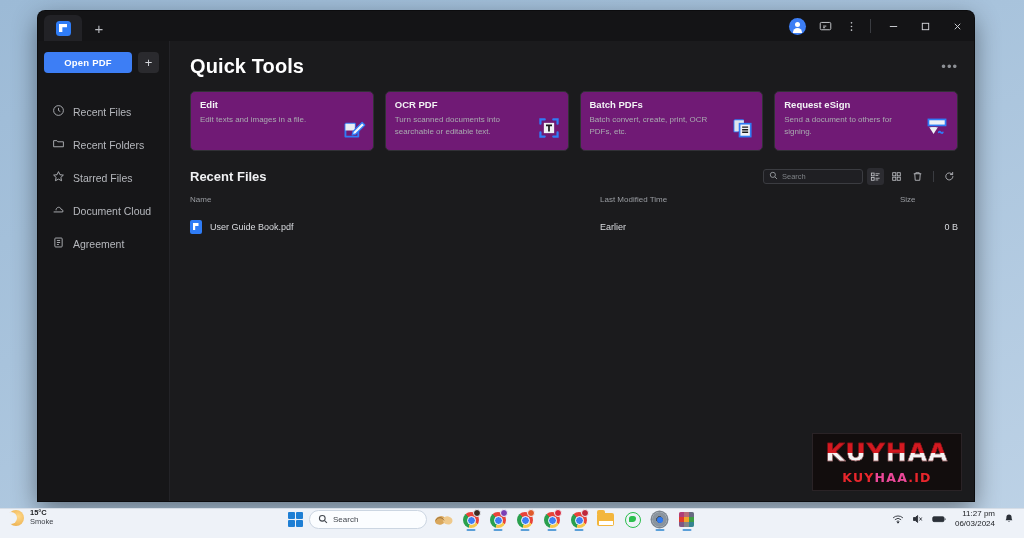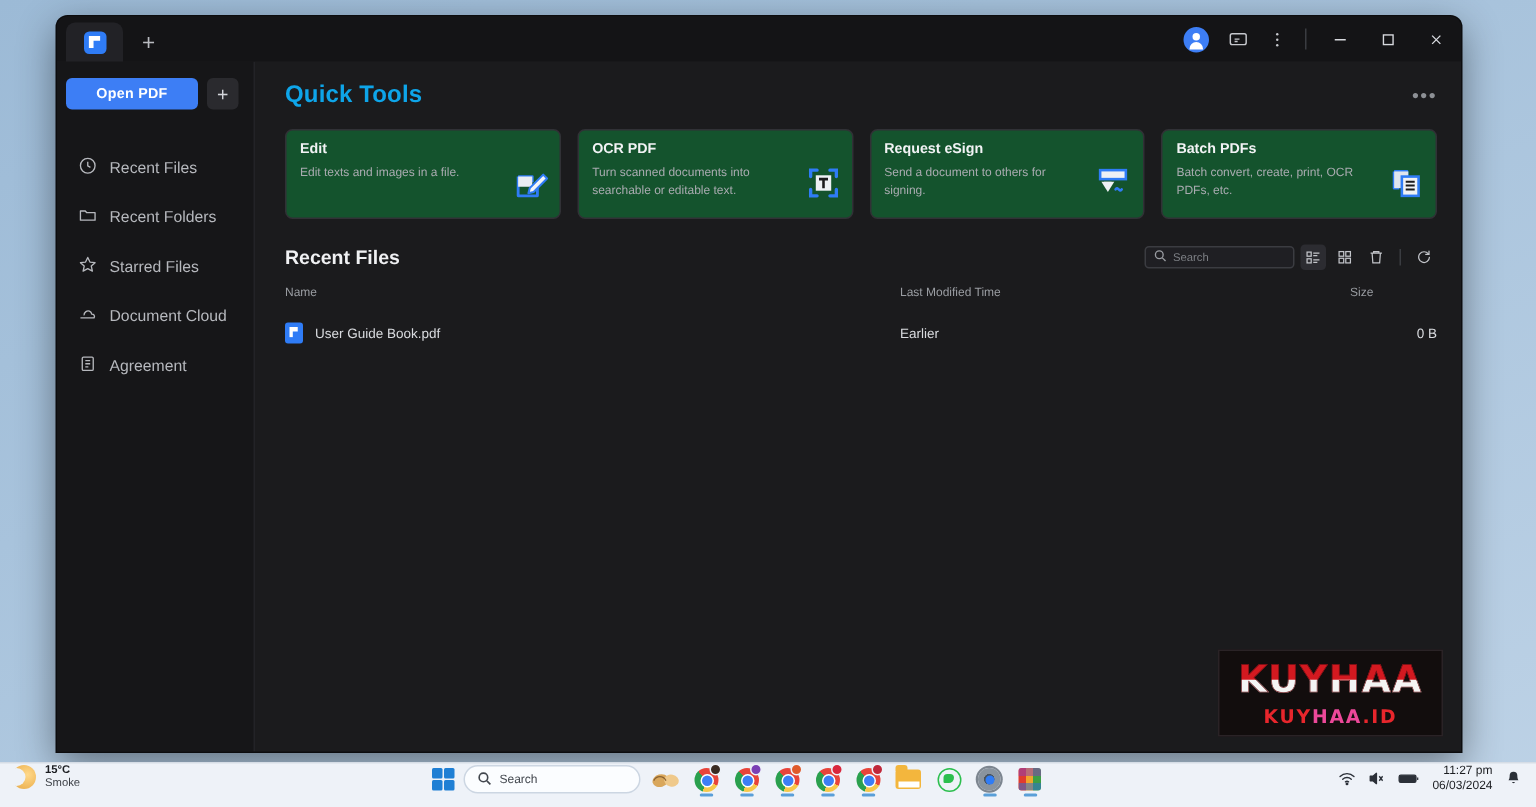--- a/index.html
+++ b/index.html
@@ -86,26 +86,26 @@
   .navlist { margin-top:22px; }
   .navitem {
     display:flex; align-items:center; gap:8px; height:33px; padding-left:14px;
     color:#b6b8bd; font-size:10.5px;
   }
   .navitem svg { flex:0 0 13px; }
 
   
   .main { flex:1; background:#1b1b1d; padding:14px 16px 0 20px; min-width:0; position:relative; }
   .sect-head { display:flex; align-items:center; }
-  .sect-title { font-size:16px; font-weight:bold; color:#0ea5e9; letter-spacing:.1px; }
+  .sect-title { font-size:20px; font-weight:bold; color:#ffffff; letter-spacing:.1px; }
   .dots3 { margin-left:auto; color:#8d9095; font-size:13px; letter-spacing:1px; line-height:10px;}
 
   .cards { display:flex; gap:11px; margin-top:13px; }
   .card {
-    flex:1; height:60px; background:#14532d; border:1px solid #313136; border-radius:5px;
+    flex:1; height:60px; background:#701a75; border:1px solid #313136; border-radius:5px;
     padding:7px 9px; position:relative; overflow:hidden;
   }
   .card h4 { font-size:9.5px; color:#f2f3f5; font-weight:bold; margin-bottom:4px; }
   .card p { font-size:8px; color:#a9abb0; line-height:1.45; width:72%; }
   .card .cicon { position:absolute; right:7px; bottom:6px; }
 
   .recent-head { display:flex; align-items:center; margin-top:17px; }
   .recent-title { font-size:13px; font-weight:bold; color:#f0f1f3; }
   .rtools { margin-left:auto; display:flex; align-items:center; gap:4px; }
   .searchbox {
@@ -375,41 +375,41 @@
             <span class="cicon">
               <svg width="24" height="24" viewBox="0 0 28 28" fill="none">
                 <path d="M4 9V4h5M24 9V4h-5M4 19v5h5M24 19v5h-5" stroke="#2f7cf6" stroke-width="2.6" stroke-linecap="round"></path>
                 <rect x="8" y="8" width="12" height="12" fill="#eef1f5"></rect>
                 <path d="M10.5 11h7M14 11v7" stroke="#1b1b1d" stroke-width="2"></path>
               </svg>
             </span>
           </div>
 
           <div class="card">
+            <h4>Batch PDFs</h4>
+            <p>Batch convert, create, print, OCR PDFs, etc.</p>
+            <span class="cicon">
+              <svg width="24" height="24" viewBox="0 0 28 28" fill="none">
+                <path d="M4 5h10v4M4 5v13h4M4 5v13" stroke="#2f7cf6" stroke-width="2.2" stroke-linejoin="round"></path>
+                <rect x="4" y="5" width="11" height="13" fill="#dfe5ec"></rect>
+                <rect x="10" y="9" width="13" height="15" fill="#f0f2f5" stroke="#2f7cf6" stroke-width="2"></rect>
+                <path d="M13 13h7M13 16h7M13 19h7" stroke="#1b1b1d" stroke-width="1.6"></path>
+              </svg>
+            </span>
+          </div>
+
+          <div class="card">
             <h4>Request eSign</h4>
             <p>Send a document to others for signing.</p>
             <span class="cicon">
               <svg width="26" height="24" viewBox="0 0 30 28" fill="none">
                 <rect x="5" y="4" width="20" height="7" fill="#eef1f5" stroke="#2f7cf6" stroke-width="2"></rect>
                 <path d="M8 13l6 0-3 6z" fill="#e9edf2"></path>
                 <path d="M6 13h10l-5 8z" fill="#eef1f5"></path>
                 <path d="M17 19c1.6-3 3.2 3 4.8 0" stroke="#2f7cf6" stroke-width="2" stroke-linecap="round"></path>
-              </svg>
-            </span>
-          </div>
-
-          <div class="card">
-            <h4>Batch PDFs</h4>
-            <p>Batch convert, create, print, OCR PDFs, etc.</p>
-            <span class="cicon">
-              <svg width="24" height="24" viewBox="0 0 28 28" fill="none">
-                <path d="M4 5h10v4M4 5v13h4M4 5v13" stroke="#2f7cf6" stroke-width="2.2" stroke-linejoin="round"></path>
-                <rect x="4" y="5" width="11" height="13" fill="#dfe5ec"></rect>
-                <rect x="10" y="9" width="13" height="15" fill="#f0f2f5" stroke="#2f7cf6" stroke-width="2"></rect>
-                <path d="M13 13h7M13 16h7M13 19h7" stroke="#1b1b1d" stroke-width="1.6"></path>
               </svg>
             </span>
           </div>
 
         </div>
 
         <div class="recent-head">
           <div class="recent-title">Recent Files</div>
           <div class="rtools">
             <div class="searchbox">

